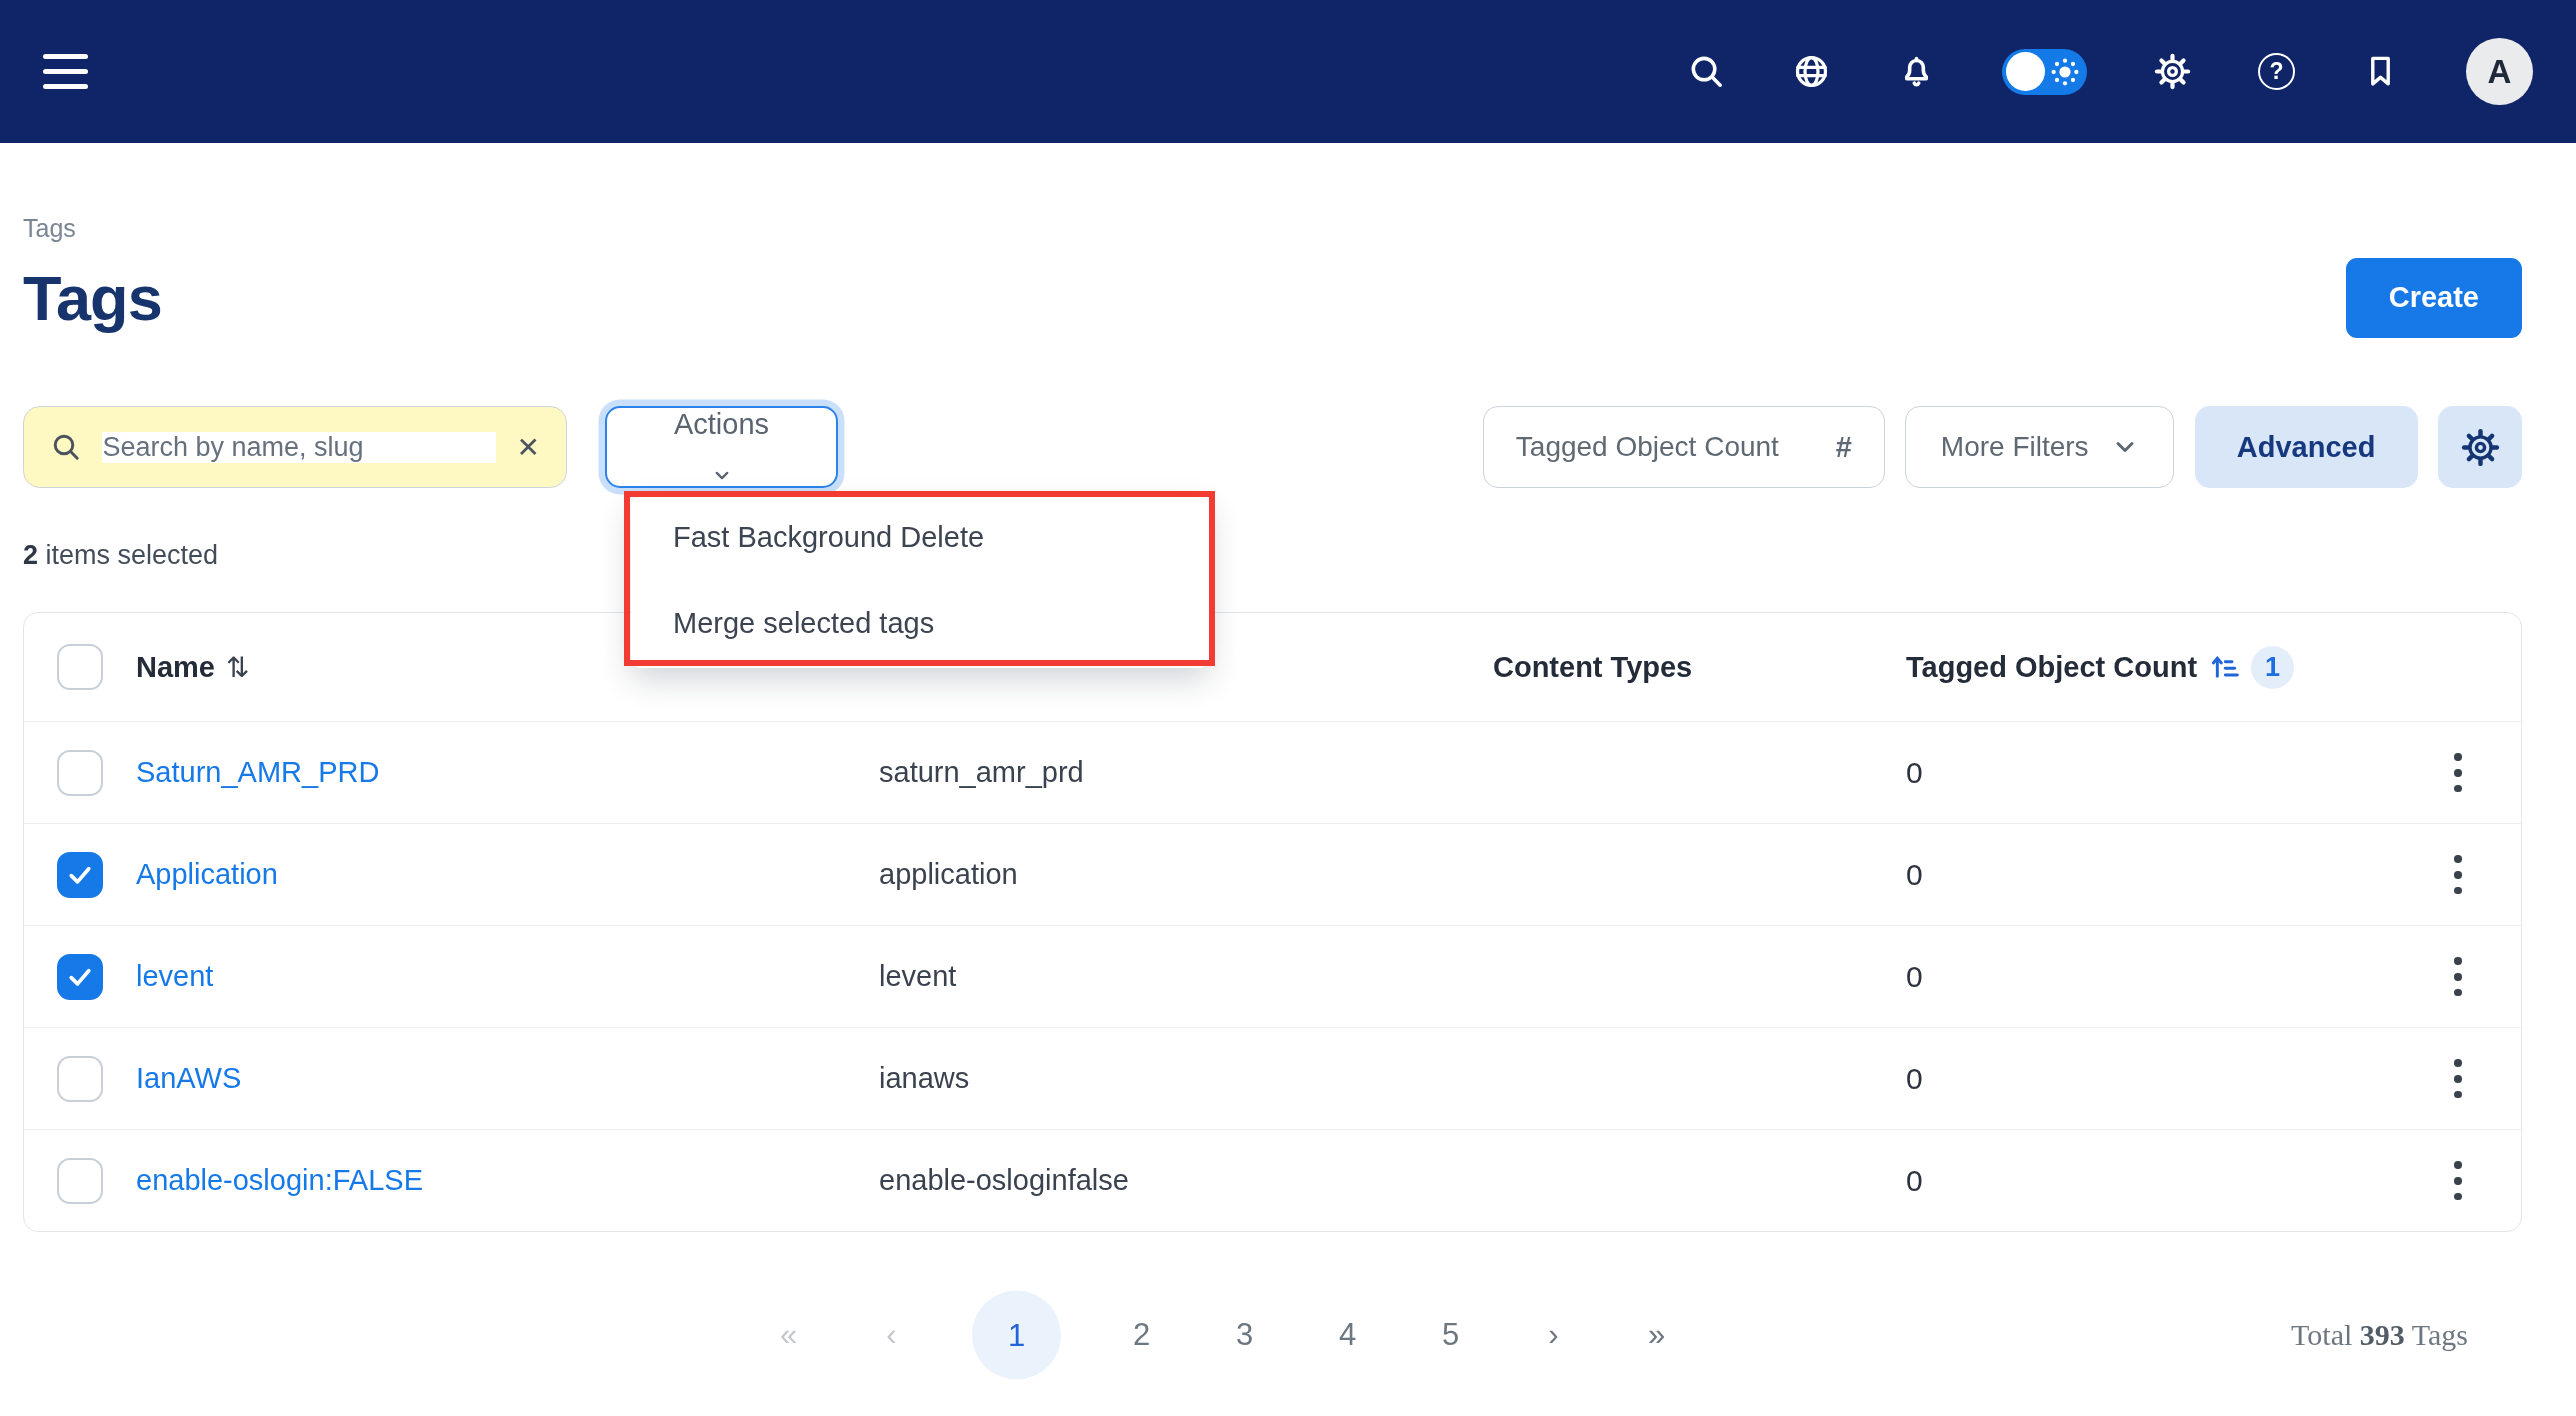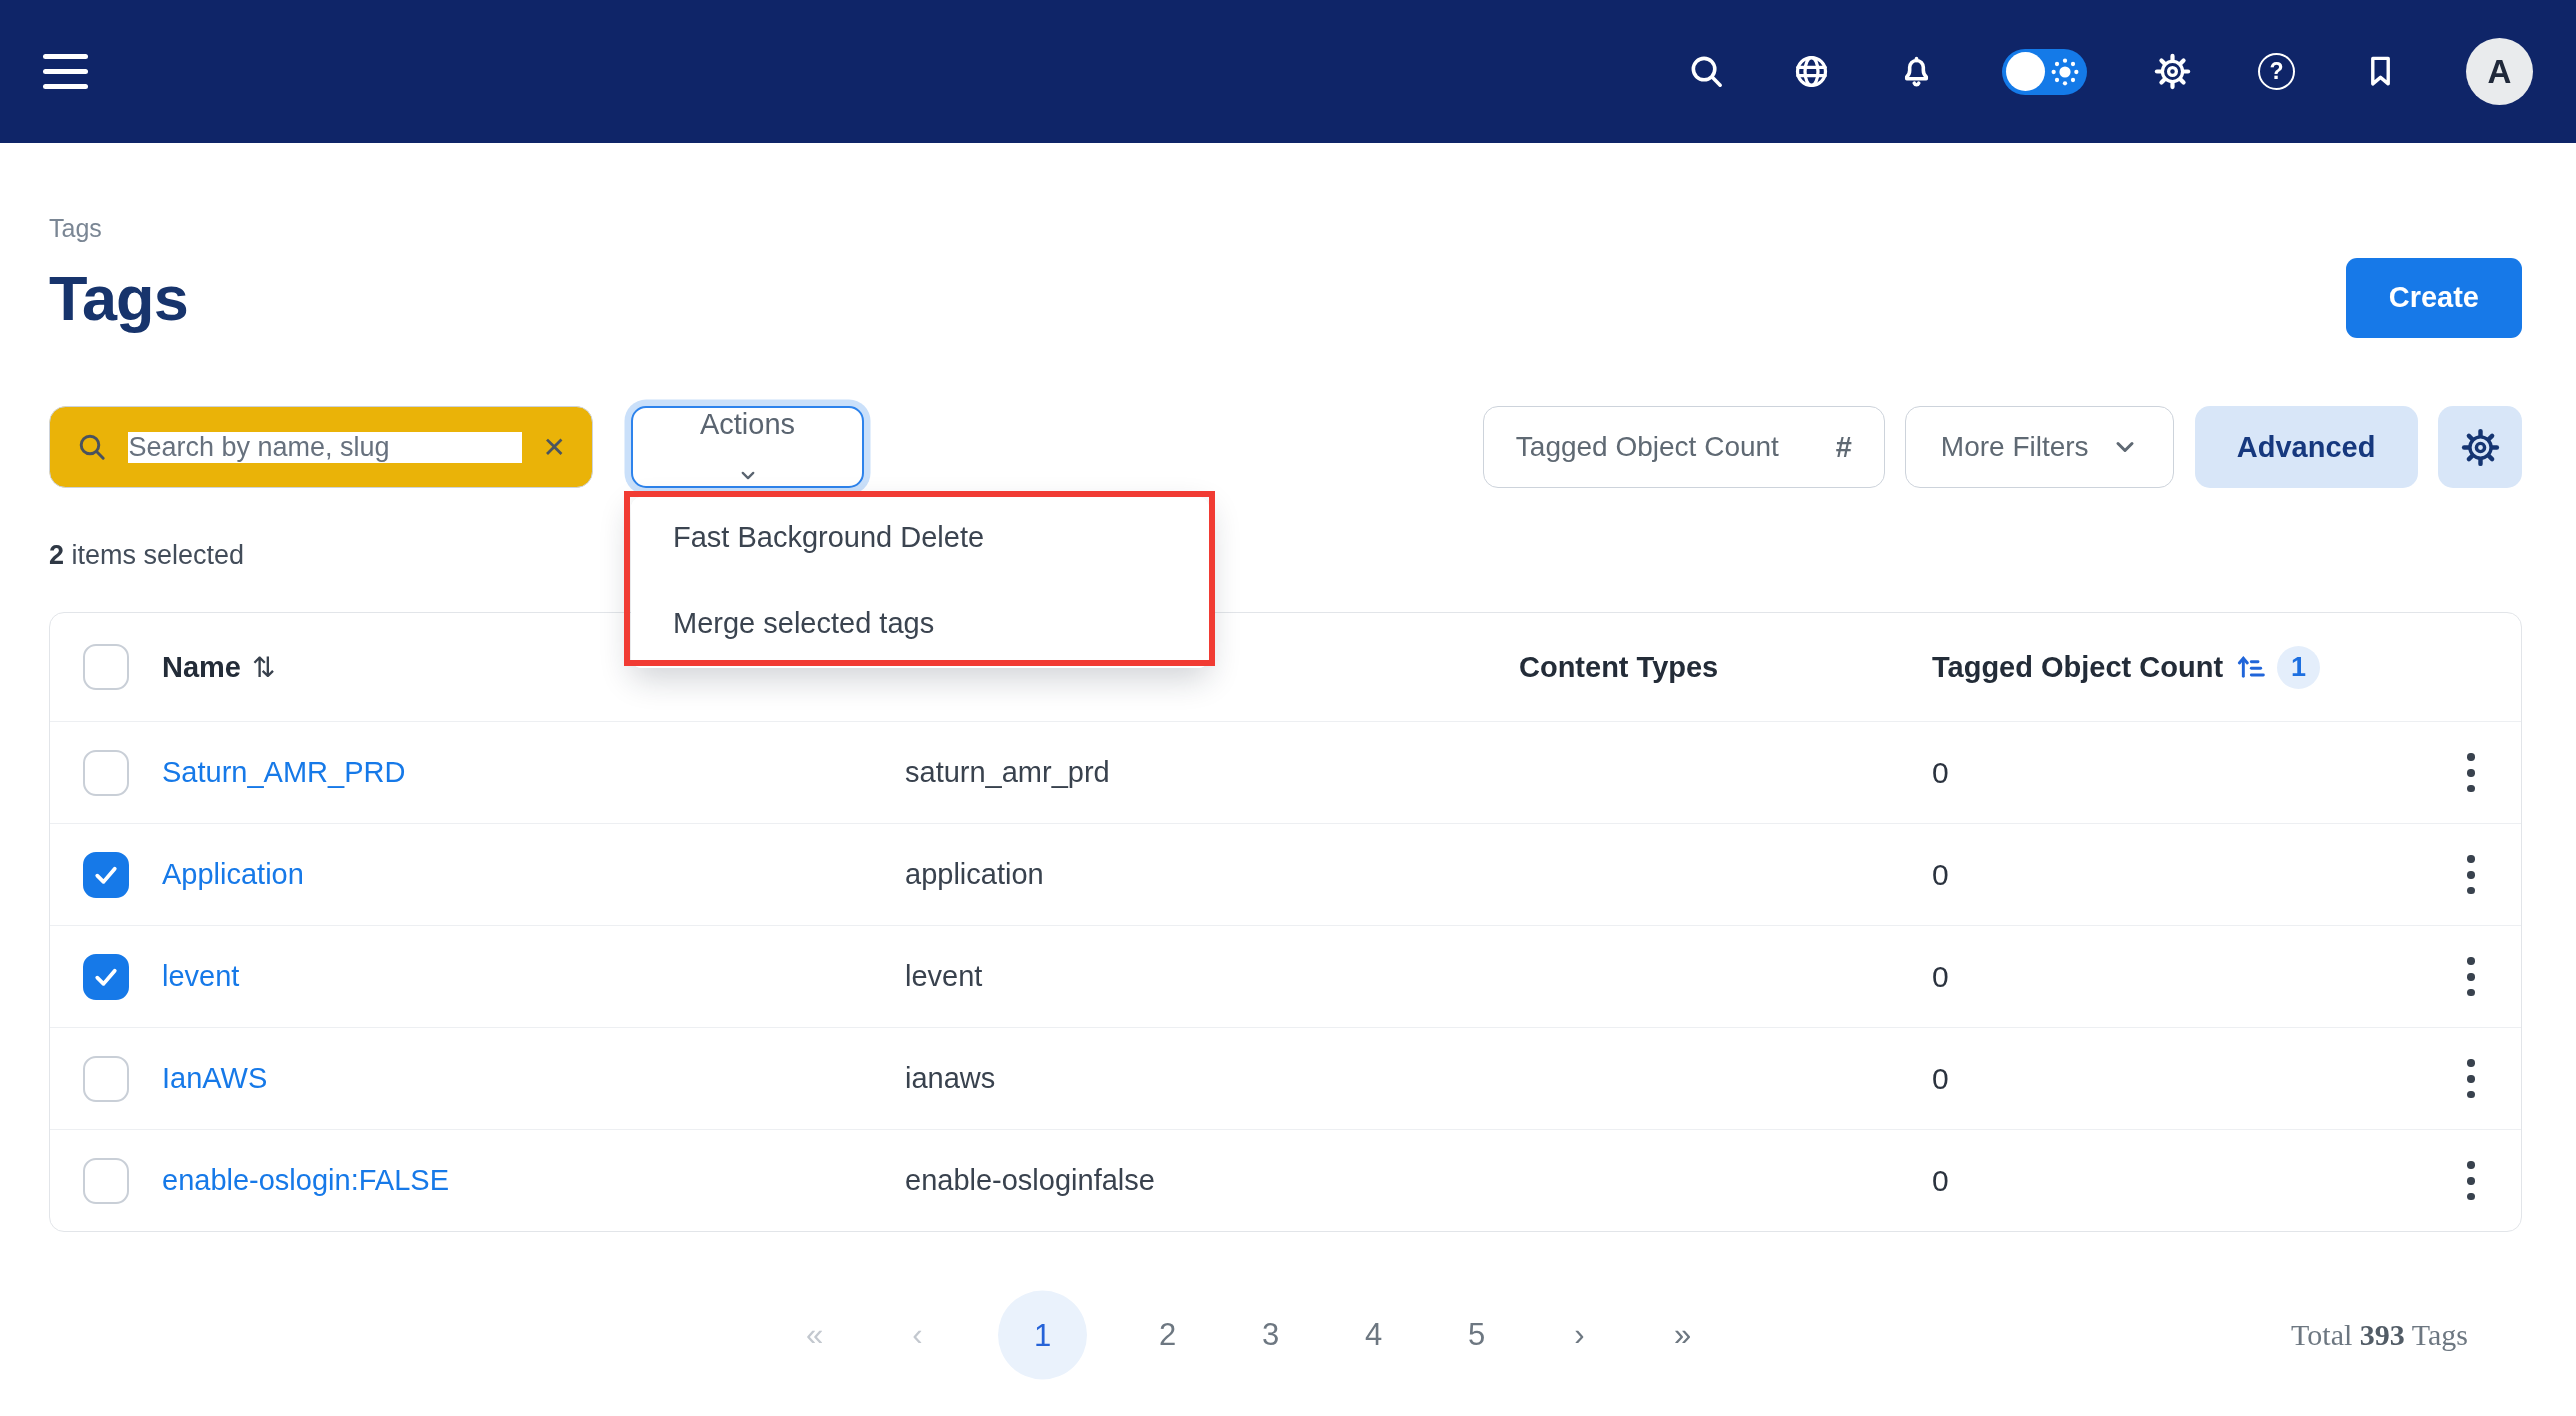--- a/index.html
+++ b/index.html
@@ -19,31 +19,31 @@
   .nav-ic { width:39px; height:39px; display:flex; align-items:center; justify-content:center; cursor:pointer; }
   .help-circle { width:37px; height:37px; border:2.6px solid #fff; border-radius:50%;
     display:flex; align-items:center; justify-content:center; color:#fff; font-size:23px; font-weight:700; cursor:pointer; }
   .toggle { width:85px; height:46px; background:#147AE8; border-radius:24px; position:relative; cursor:pointer; }
   .toggle .knob { position:absolute; left:3.7px; top:3.7px; width:39px; height:39px; background:#fff; border-radius:50%; }
   .toggle svg { position:absolute; right:6.5px; top:7.4px; }
   .avatar { width:67px; height:67px; border-radius:50%; background:#E9EBED; display:flex; align-items:center;
     justify-content:center; font-size:33px; font-weight:700; color:#20293a; cursor:pointer; }
 
   
-  .main { padding:0 54px 0 49px; }
+  .main { padding:0 54px 0 23px; }
   .breadcrumb { margin-top:71px; font-size:25px; color:#7A8694; }
   .title-row { margin-top:7.4px; display:flex; align-items:center; justify-content:space-between; height:95px; }
   .page-title { font-size:63px; font-weight:800; color:#17346C; letter-spacing:-0.9px; }
   .create-btn { background:#1779E8; color:#fff; font-size:29px; font-weight:600; border:none;
     border-radius:11px; padding:0 43px; height:80px; cursor:pointer; font-family:inherit; }
 
   
   .toolbar { margin-top:61px; display:flex; align-items:center; }
   .search-box { width:544px; height:82px; border:1.9px solid #CDD3DB; border-radius:16.7px;
-    display:flex; align-items:center; padding:0 26px; gap:20.4px; background:#eab308; }
+    display:flex; align-items:center; padding:0 26px; gap:20.4px; background:#fef9c3; }
   .search-box input { flex:1; border:none; outline:none; font-size:27px; color:#333; font-family:inherit; min-width:0; }
   .search-box input::placeholder { color:#67717E; }
   .clear-x { font-size:28px; color:#4A5560; cursor:pointer; }
   .actions-btn { margin-left:38px; width:233px; height:82px; background:#fff; border:2.3px solid #2D83EC;
     border-radius:15px; box-shadow:0 0 0 6.5px rgba(45,131,236,.25); display:flex; align-items:center;
     justify-content:center; gap:24px; font-size:29px; color:#5A6470; cursor:pointer;flex-direction:column; }
   .right-filters { margin-left:auto; display:flex; align-items:center; gap:20.4px; }
   .pill { height:82px; border:1.9px solid #CDD3DB; border-radius:15px; background:#fff; display:flex;
     align-items:center; font-size:28px; color:#5F6973; cursor:pointer; }
   .pill.toc { width:402px; justify-content:space-between; padding:0 32px; }

